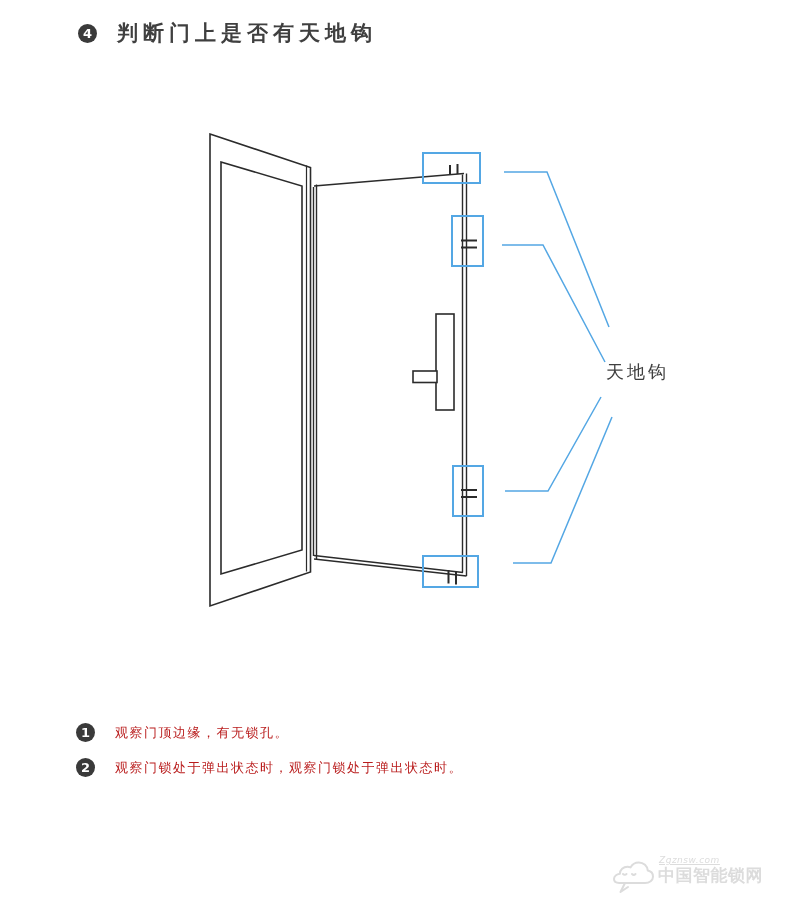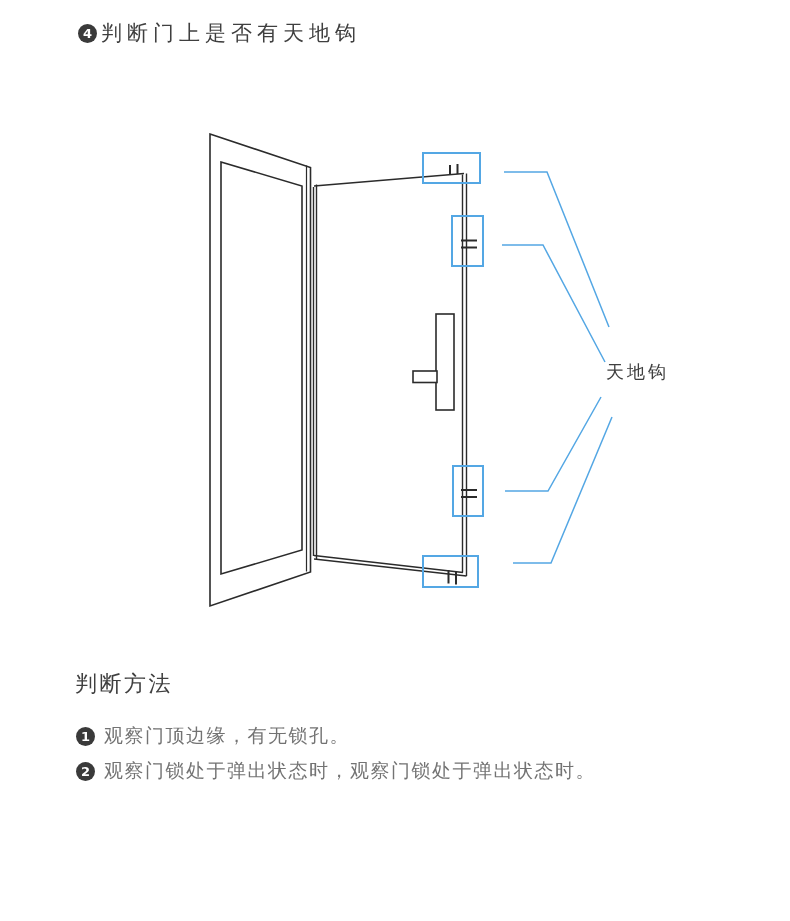--- a/index.html
+++ b/index.html
@@ -3,29 +3,29 @@
 <meta charset="utf-8">
 <style>
   html,body{margin:0;padding:0;background:#fff;}
   .canvas{position:relative;width:790px;height:921px;background:#fff;overflow:hidden;
           font-family:"DejaVu Sans",sans-serif;color:var(--text-dark,#3f3f3f);}
   .abs{position:absolute;}
   .badge{width:19px;height:19px;border-radius:50%;background:var(--badge-bg,#3a3a3a);
          color:#fff;font-size:13px;font-weight:bold;line-height:19px;text-align:center;
          flex:0 0 19px;}
   .step-header{left:78px;top:19px;display:flex;align-items:center;}
-  .step-title{margin-left:4px;font-size:21px;letter-spacing:5px;font-weight:400;
+  .step-title{margin-left:20px;font-size:21px;letter-spacing:5px;font-weight:700;
               color:var(--text-dark,#3f3f3f);white-space:nowrap;}
   #diagram{left:0;top:0;}
   .callout-label{left:606px;top:360px;font-size:18px;letter-spacing:3px;
                  color:var(--text-dark,#3f3f3f);white-space:nowrap;}
   .method-heading{left:75px;top:669px;font-size:22px;letter-spacing:2.5px;font-weight:500;}
   .method-item{left:76px;display:flex;align-items:center;}
-  .method-item .item-text{margin-left:9px;font-size:19px;letter-spacing:1.5px;
-                          color:#737373;white-space:nowrap;}
+  .method-item .item-text{margin-left:20px;font-size:13px;letter-spacing:1.5px;
+                          color:#b91c1c;white-space:nowrap;}
   .mi-1{top:723px;}
   .mi-2{top:758px;}
   .watermark{left:608px;top:844px;width:182px;height:60px;color:var(--watermark-gray,#dcdcdc);}
   .wm-cloud{position:absolute;left:0;top:11px;}
   .wm-url{position:absolute;left:51px;top:11px;font-size:9px;font-style:italic;
           text-decoration:underline;letter-spacing:.5px;white-space:nowrap;}
   .wm-name{position:absolute;left:50px;top:20px;font-size:17px;font-weight:bold;
            letter-spacing:.5px;white-space:nowrap;}
   
   .dark{stroke:var(--line-dark,#2b2b2b);fill:none;}
@@ -82,26 +82,37 @@
     <rect class="blue" stroke-width="2" x="423" y="556" width="55" height="31"></rect>
 
     <polyline class="blue" stroke-width="1.5" points="504,172 547,172 609,327"></polyline>
     <polyline class="blue" stroke-width="1.5" points="502,245 543,245 605,362"></polyline>
     <polyline class="blue" stroke-width="1.5" points="505,491 548,491 601,397"></polyline>
     <polyline class="blue" stroke-width="1.5" points="513,563 551,563 612,417"></polyline>
   </svg>
 
   <div class="abs callout-label">天地钩</div>
 
-  <div class="abs method-heading">判断方法</div>
 
   <div class="abs method-item mi-1">
     <div class="badge">1</div>
     <div class="item-text">观察门顶边缘，有无锁孔。</div>
   </div>
 
   <div class="abs method-item mi-2">
     <div class="badge">2</div>
     <div class="item-text">观察门锁处于弹出状态时，观察门锁处于弹出状态时。</div>
   </div>
 
+  <div class="abs watermark">
+    <svg class="wm-cloud" width="48" height="42" viewBox="0 0 48 42">
+      <g fill="none" stroke="#dcdcdc" stroke-width="2" stroke-linecap="round" stroke-linejoin="round">
+        <path d="M37 28c4.5 0 8-2.8 8-6.3c0-3-2.2-5.5-5.2-6.1c-0.3-4.6-4.2-8.2-9-8.2c-3.6 0-6.7 2-8.2 5c-1-0.4-2-0.6-3.1-0.6c-4.2 0-7.6 3.1-7.6 7c-3.2 0.4-5.9 2.6-5.9 5.3c0 2.7 2.7 3.9 5.3 3.9z"></path>
+        <path d="M17 28l-4.5 9l7.5-5"></path>
+        <path d="M15 19c1 1 2.5 1 3.5 0"></path>
+        <path d="M24 19c1 1 2.5 1 3.5 0"></path>
+      </g>
+    </svg>
+    <div class="wm-url">Zgznsw.com</div>
+    <div class="wm-name">中国智能锁网</div>
+  </div>
 
 </div>
 
 </body></html>

